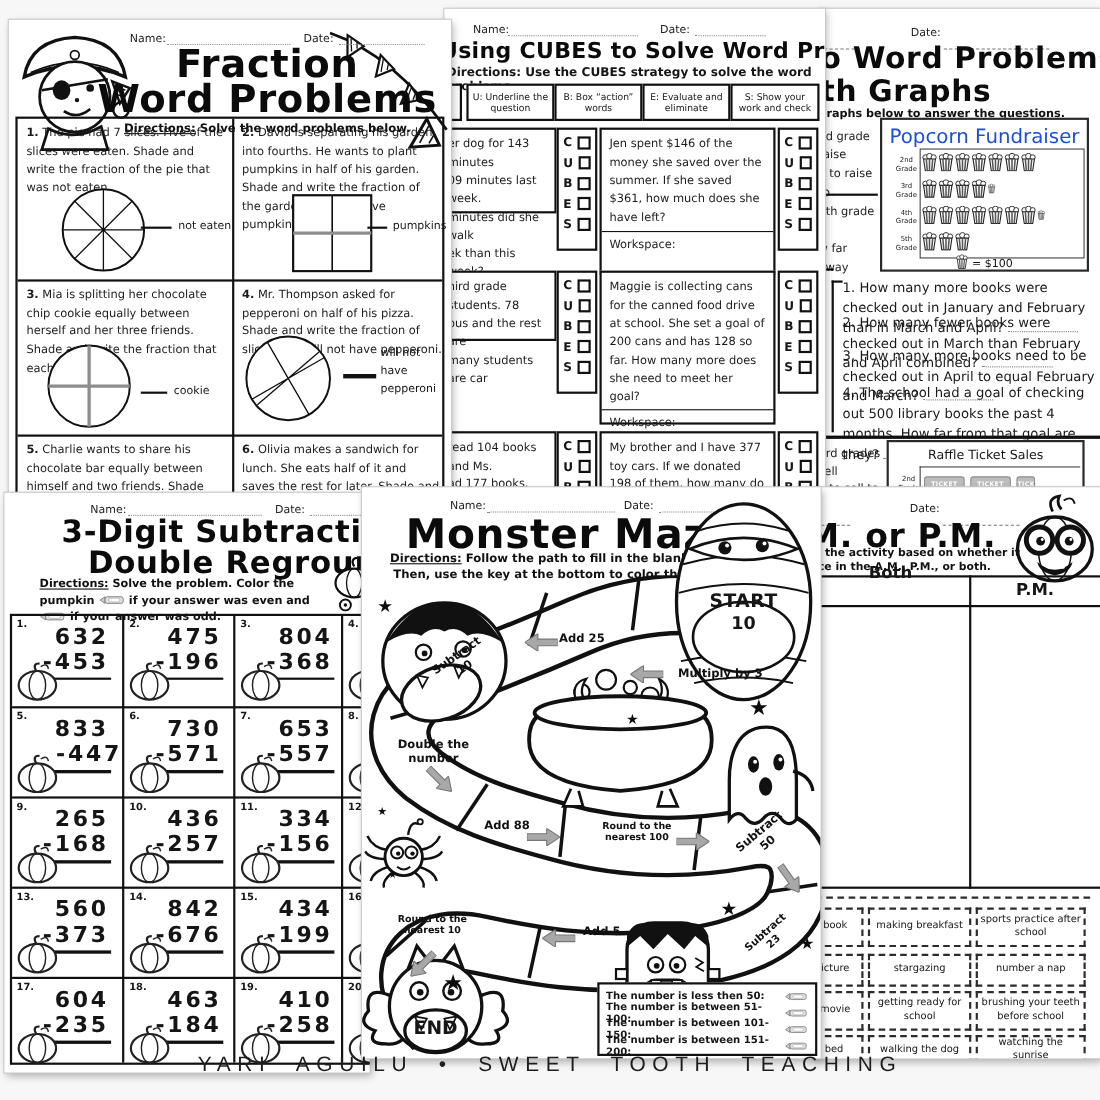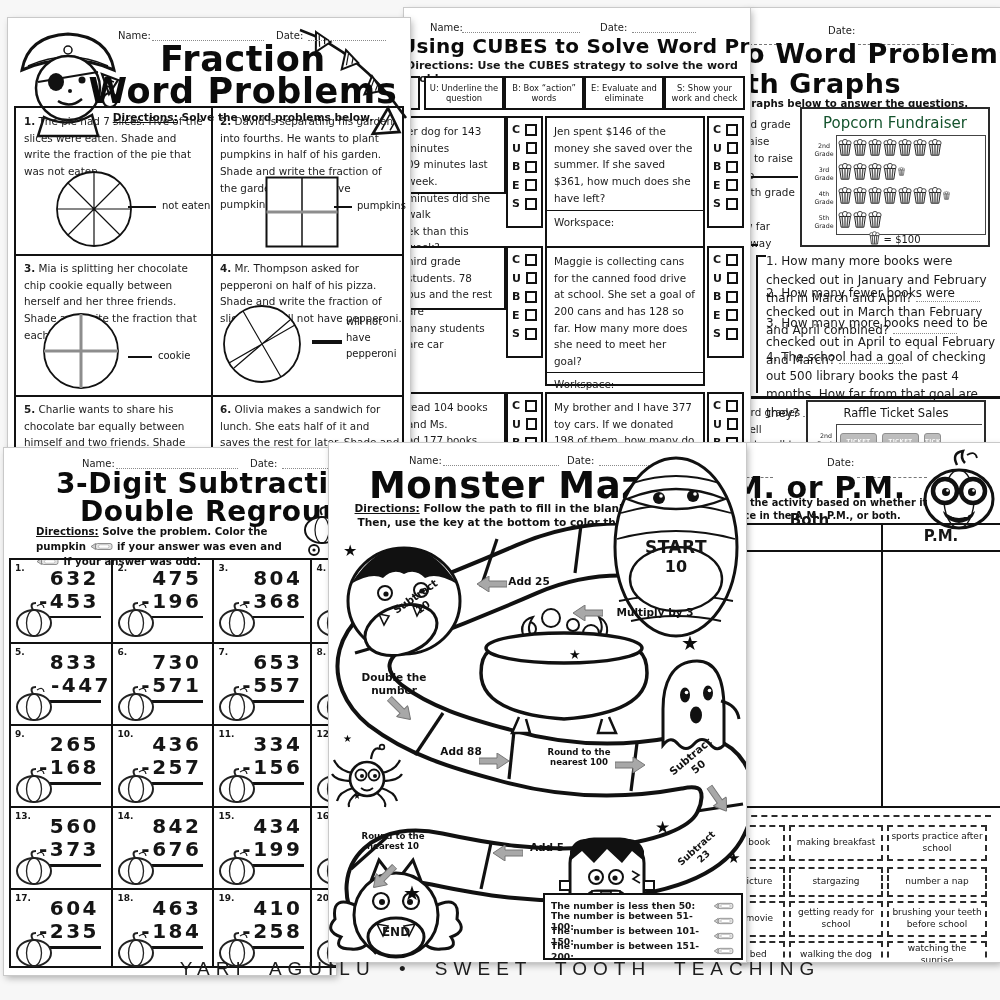--- a/index.html
+++ b/index.html
@@ -56,21 +56,21 @@
   <div class="dirs a" style="left:0;top:90px;font-size:10.2px">graphs below to answer the questions.</div>
 
   <div class="hand a" style="left:0;top:108px;width:56px">nd grade raise</div>
   <div class="hand a" style="left:0;top:142px;width:56px">d to raise to</div>
   <div class="hline" style="left:0;top:168px;width:54px;height:1.6px"></div>
   <div class="hand a" style="left:0;top:176px;width:56px">5th grade</div>
   <div class="hand a" style="left:0;top:210px;width:56px">w far away</div>
   <div class="hline" style="left:0;top:236px;width:14px;height:1.6px"></div>
 
   <div class="a" style="left:56px;top:99px;width:190px;height:140px;border:2px solid #2a2a2a;background:#fff">
-    <div class="a" style="left:0;top:5px;width:100%;text-align:center;font-size:15px;color:#14532d">Popcorn Fundraiser</div>
+    <div class="a" style="left:0;top:5px;width:100%;text-align:center;font-size:18px;color:#1d4ed8">Popcorn Fundraiser</div>
     <div class="a" style="left:34px;top:26px;width:150px;height:100px;border:1.5px solid #444"></div>
     <div class="pcitem" style="left:8px;top:30px">
       <div class="pclabel">2nd Grade</div>
       <div class="pcrow" data-repeat="graphs_sheet.chart_data.values.0"><svg class="rep-on" width="14" height="17" viewBox="0 0 14 17">
               <circle cx="3.2" cy="4" r="2.3" fill="#fff" stroke="#333" stroke-width=".9"></circle>
               <circle cx="7" cy="3" r="2.6" fill="#fff" stroke="#333" stroke-width=".9"></circle>
               <circle cx="10.8" cy="4" r="2.3" fill="#fff" stroke="#333" stroke-width=".9"></circle>
               <path d="M1.6 5.5 L3.2 16.2 H10.8 L12.4 5.5 Z" fill="#fff" stroke="#222" stroke-width="1"></path>
               <path d="M4.1 5.5 L5 16.2 M7 5.5 V16.2 M9.9 5.5 L9 16.2" stroke="#555" stroke-width="1.4" fill="none"></path>
             </svg><svg class="rep-on" width="14" height="17" viewBox="0 0 14 17">
@@ -942,21 +942,21 @@
     <path d="M42 26 L50 5 L63 22" fill="#fff" stroke="#111" stroke-width="3"></path>
     <path d="M92 26 L84 5 L71 22" fill="#fff" stroke="#111" stroke-width="3"></path>
     <circle cx="67" cy="60" r="42" fill="#fff" stroke="#111" stroke-width="3"></circle>
     <circle cx="52" cy="46" r="8" fill="#fff" stroke="#111" stroke-width="2.2"></circle>
         <circle cx="82" cy="46" r="8" fill="#fff" stroke="#111" stroke-width="2.2"></circle>
     <circle cx="53" cy="47" r="3" fill="#111"></circle>
         <circle cx="81" cy="47" r="3" fill="#111"></circle>
     <ellipse cx="67" cy="82" rx="28" ry="19" fill="#fff" stroke="#111" stroke-width="3"></ellipse>
     <path d="M48 69 l6 12 5-10 Z M86 69 l-6 12 -5-10 Z" fill="#fff" stroke="#111" stroke-width="1.6"></path>
   </svg>
-  <div class="a" style="left:37px;top:482px;width:60px;text-align:center;font-size:12px;font-weight:800">END</div>
+  <div class="a" style="left:37px;top:482px;width:60px;text-align:center;font-size:17px;font-weight:800">END</div>
 
   <div class="mzlabel" style="left:58px;top:146px;width:64px;transform:rotate(-35deg)">Subtract 10</div>
   <div class="mzlabel" style="left:178px;top:132px;width:44px">Add 25</div>
   <div class="mzlabel" style="left:278px;top:163px;width:96px;white-space:nowrap">Multiply by 3</div>
   <div class="mzlabel" style="left:28px;top:228px;width:74px">Double the number</div>
   <div class="mzlabel" style="left:110px;top:302px;width:44px">Add 88</div>
   <div class="mzlabel" style="left:212px;top:304px;width:76px;font-size:8.6px">Round to the nearest 100</div>
   <div class="mzlabel" style="left:340px;top:306px;width:50px;transform:rotate(-40deg)">Subtract 50</div>
   <div class="mzlabel" style="left:26px;top:388px;width:76px;font-size:8.6px">Round to the nearest 10</div>
   <div class="mzlabel" style="left:198px;top:398px;width:40px">Add 5</div>

